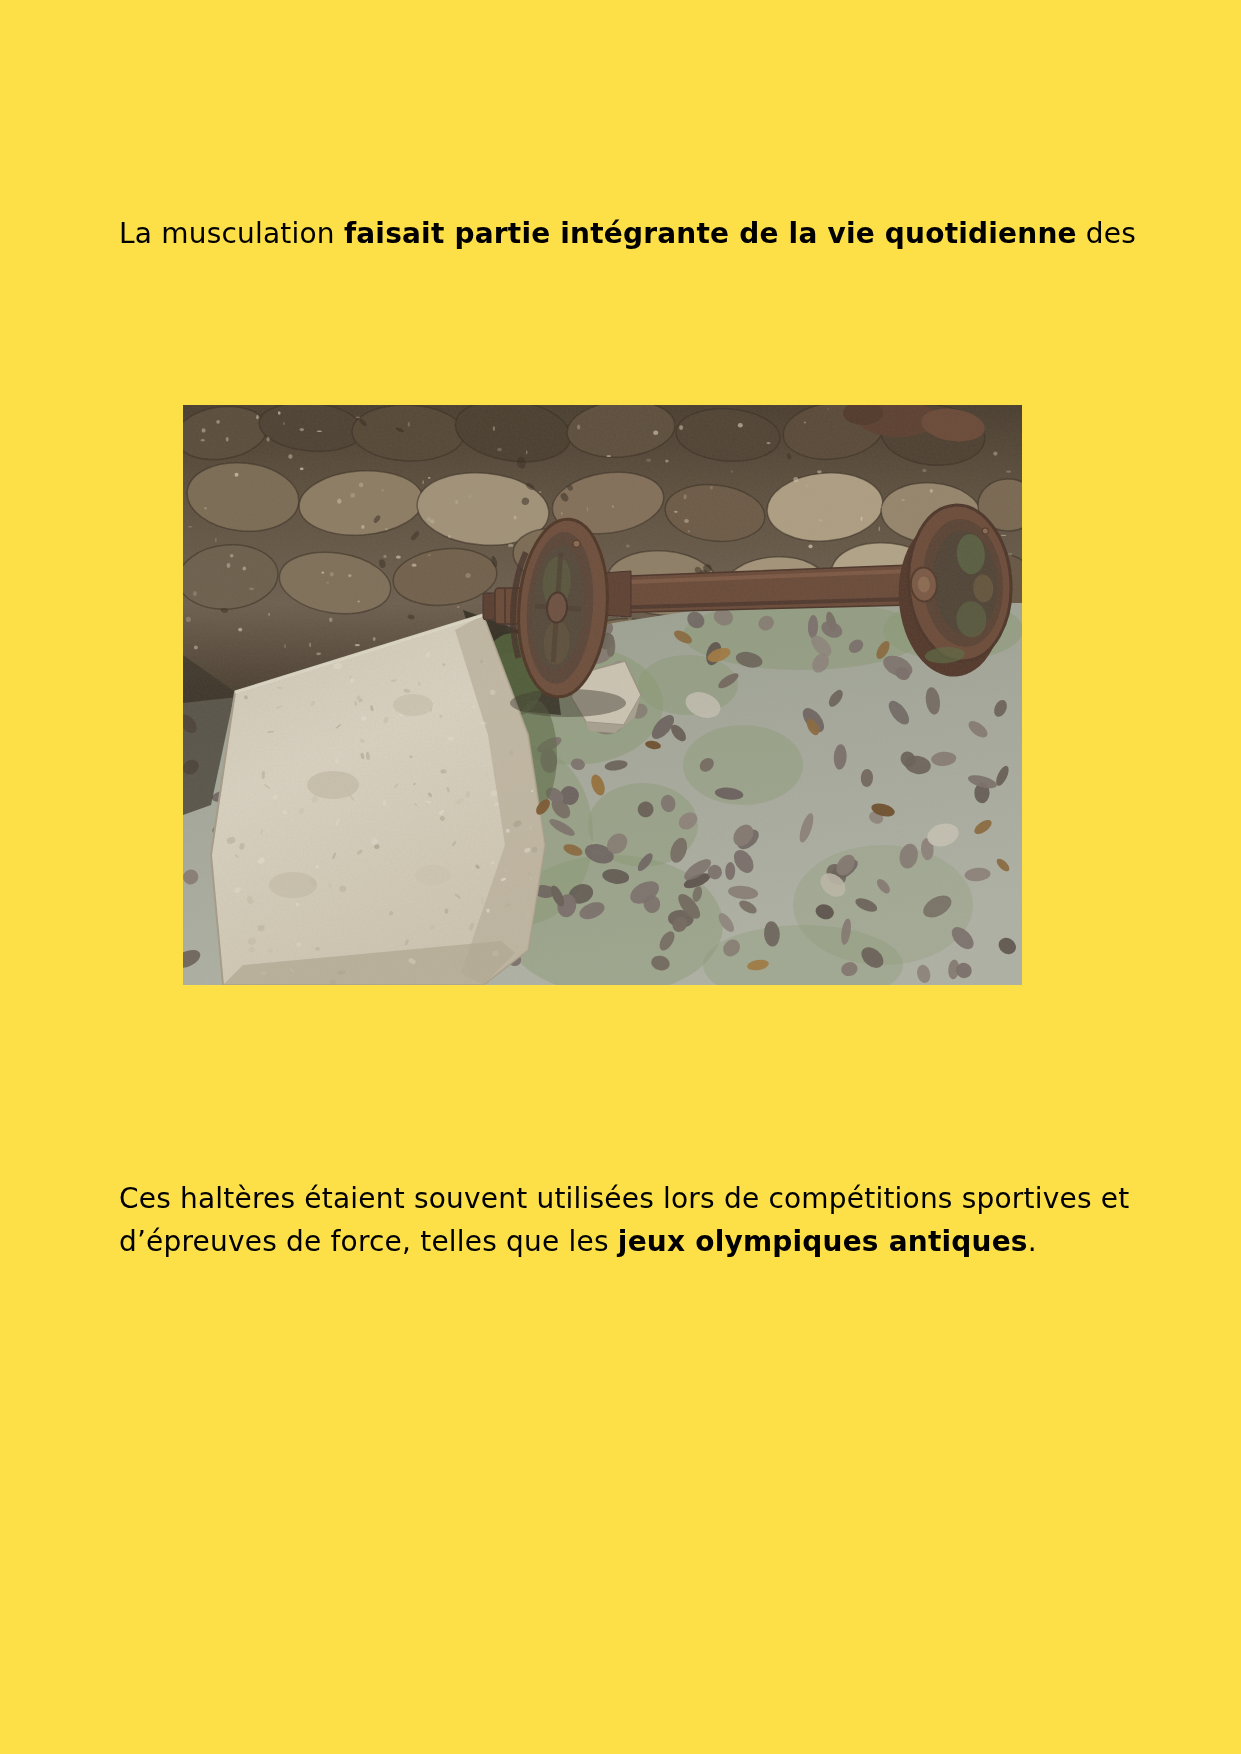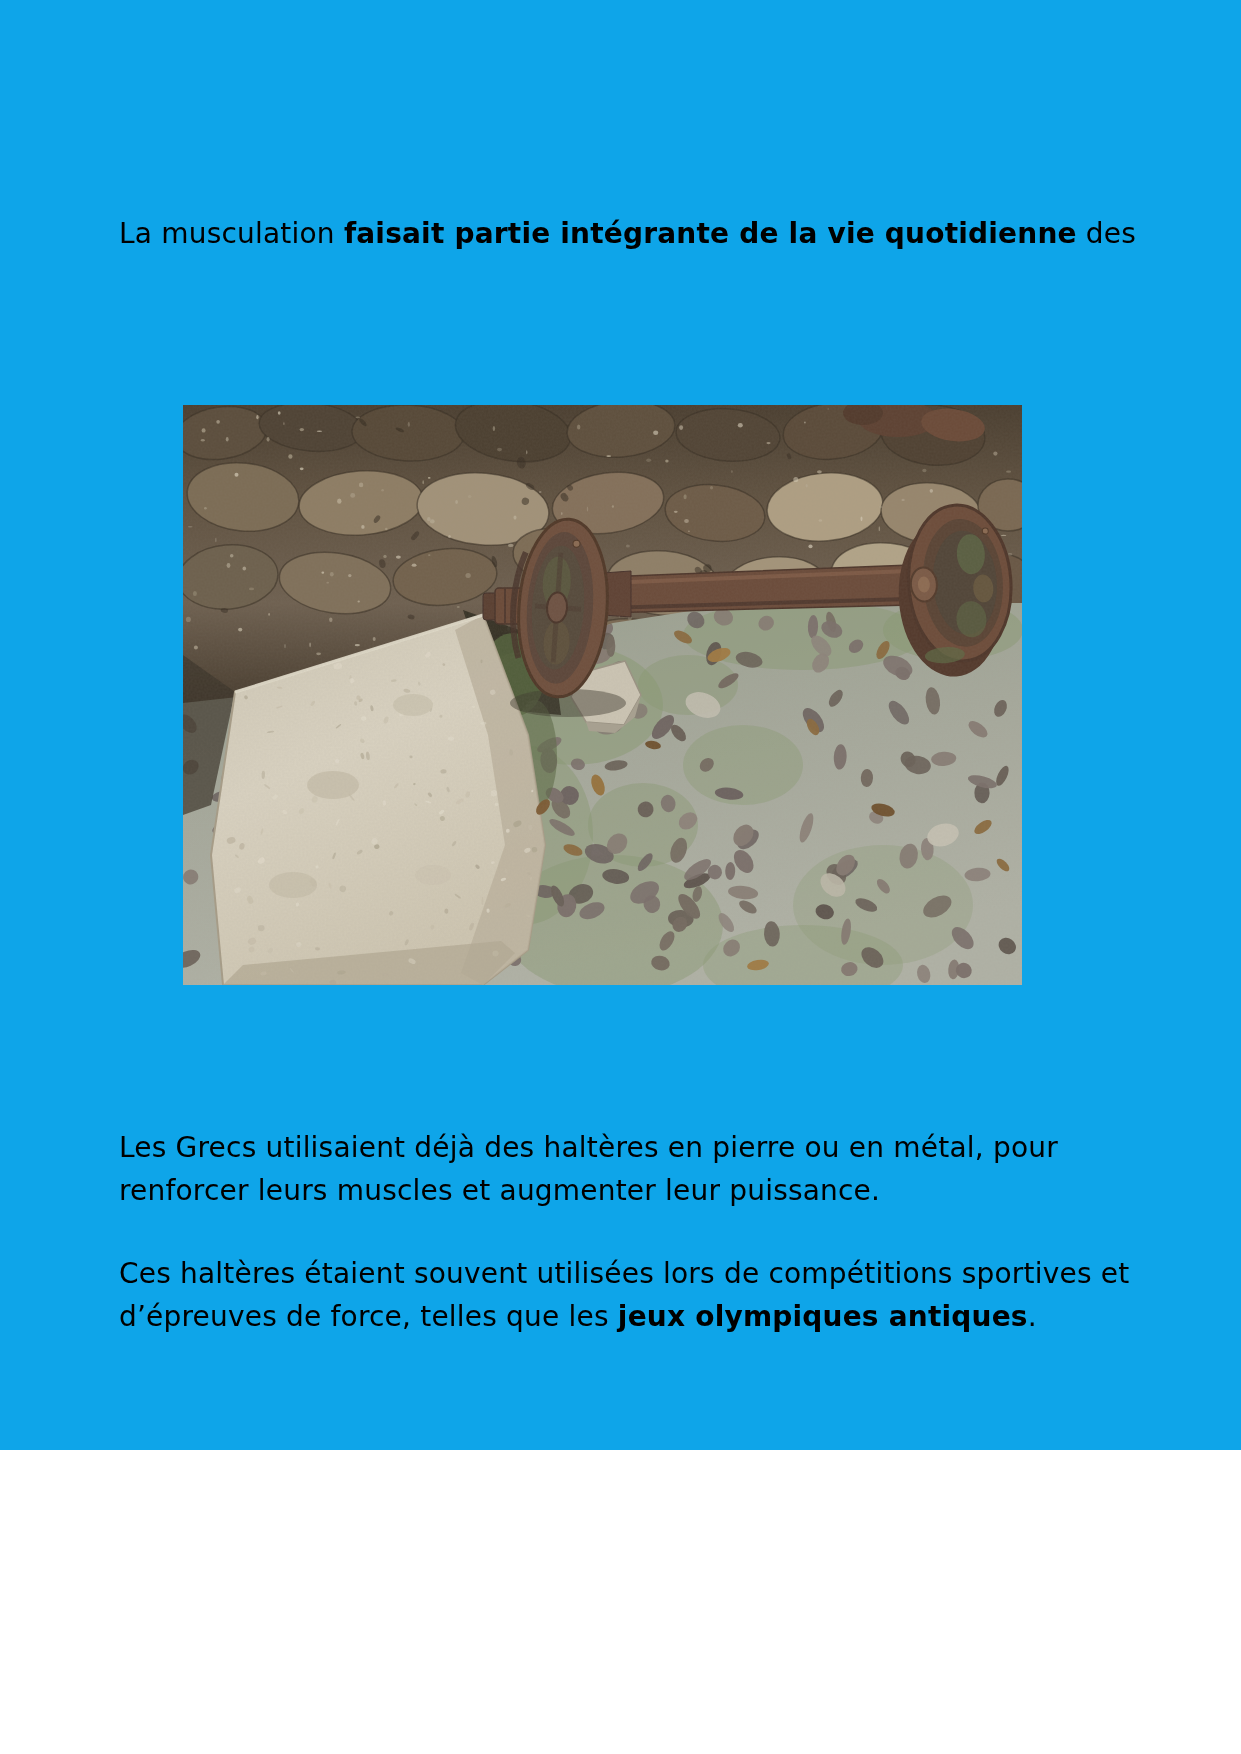--- a/index.html
+++ b/index.html
@@ -1,19 +1,19 @@
 <!DOCTYPE html>
 <html><head>
 <meta charset="utf-8">
 <style>
   html,body{margin:0;padding:0;background:#ffffff;}
   .page{
     position:relative;
-    width:1241px;height:1450px;
-    background:#0ea5e9;
+    width:1241px;height:1754px;
+    background:#fde047;
     font-family:"DejaVu Sans", sans-serif;
     overflow:hidden;
   }
   .para{position:absolute;left:119px;}
   .line{
     white-space:pre;
     font-size:28px;
     line-height:43px;
     color:#000000;
     letter-spacing:0.2px;
@@ -616,23 +616,19 @@
           <ellipse cx="575.0" cy="560.0" rx="11.0" ry="5.0" fill="#a07a42" opacity="0.95" transform="rotate(-10.0 575.0 560.0)"></ellipse>
           <ellipse cx="820.0" cy="460.0" rx="8.0" ry="4.0" fill="#8a6a3f" opacity="0.95" transform="rotate(45.0 820.0 460.0)"></ellipse>
           <ellipse cx="470.0" cy="340.0" rx="8.0" ry="4.0" fill="#6e4f2c" opacity="0.95" transform="rotate(10.0 470.0 340.0)"></ellipse>
           <ellipse cx="700.0" cy="245.0" rx="10.0" ry="5.0" fill="#8a6a3f" opacity="0.95" transform="rotate(-60.0 700.0 245.0)"></ellipse>
         </g>
 
       <rect x="0" y="0" width="839" height="580" filter="url(#grain)" opacity="0.2"></rect>
     </svg>
   </figure>
 
-  <div class="para" style="top: 1126px;">
-      <div class="line"><span class="">Les Grecs utilisaient déjà des haltères en pierre ou en métal, pour</span></div>
-      <div class="line"><span class="">renforcer leurs muscles et augmenter leur puissance.</span></div>
-    </div>
-
-  <div class="para" style="top: 1252px;">
+
+  <div class="para" style="top: 1177px;">
       <div class="line"><span class="">Ces haltères étaient souvent utilisées lors de compétitions sportives et</span></div>
       <div class="line"><span class="">d’épreuves de force, telles que les </span><span class="b">jeux olympiques antiques</span><span class="">.</span></div>
     </div>
 
 </div>
 
 </body></html>

